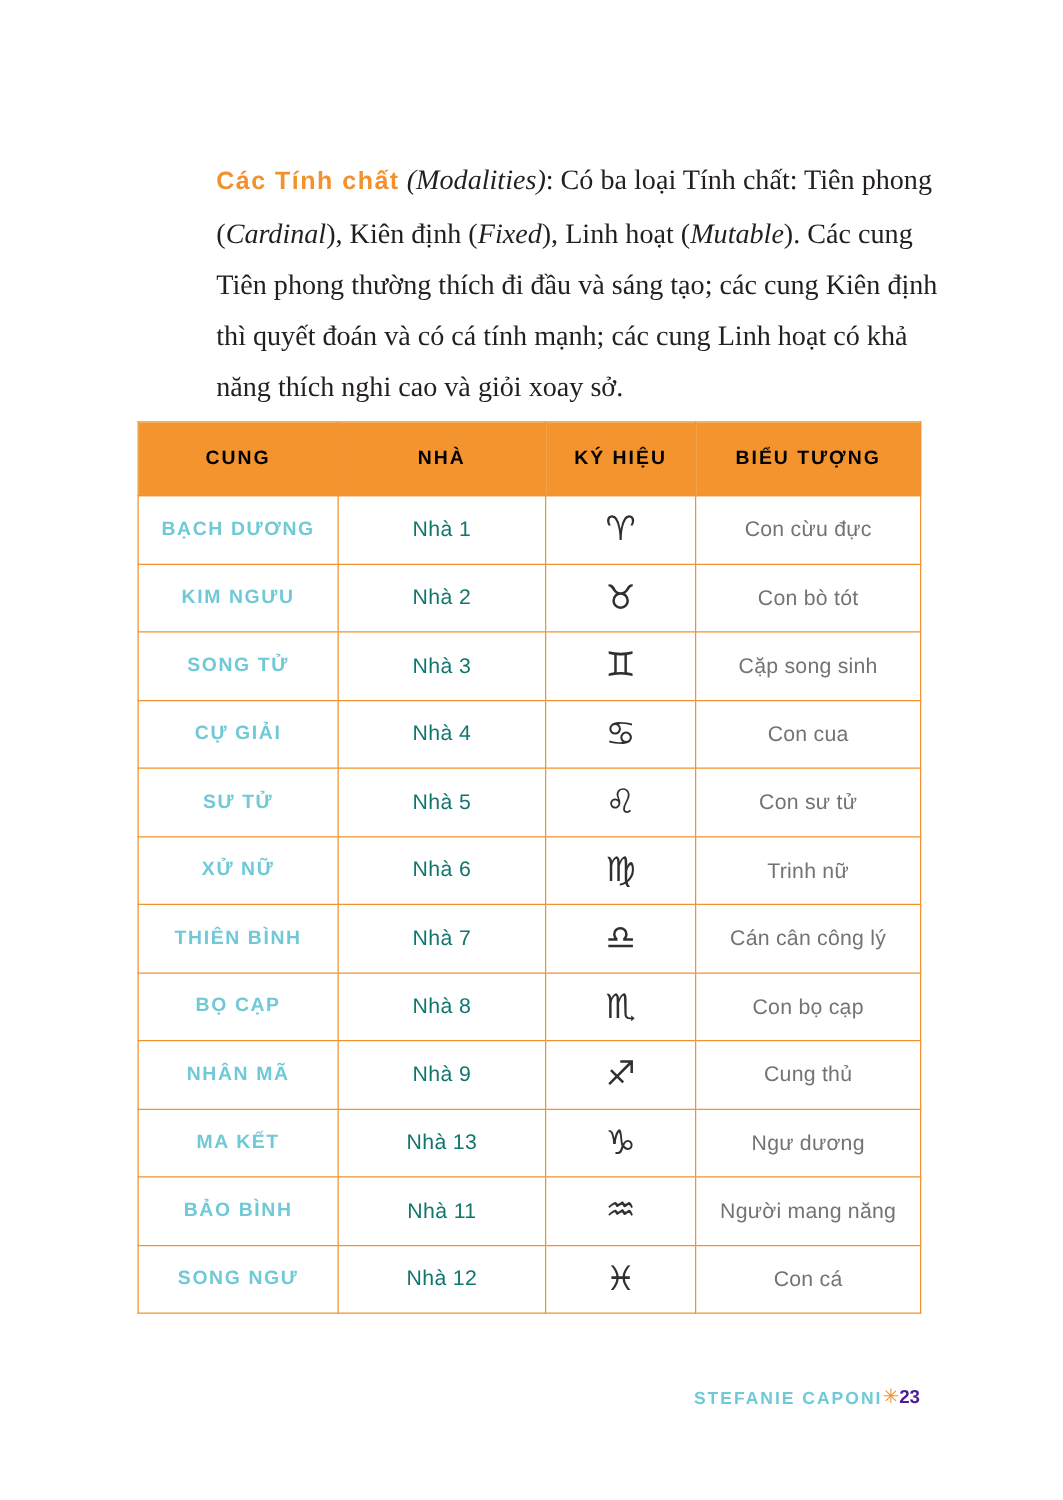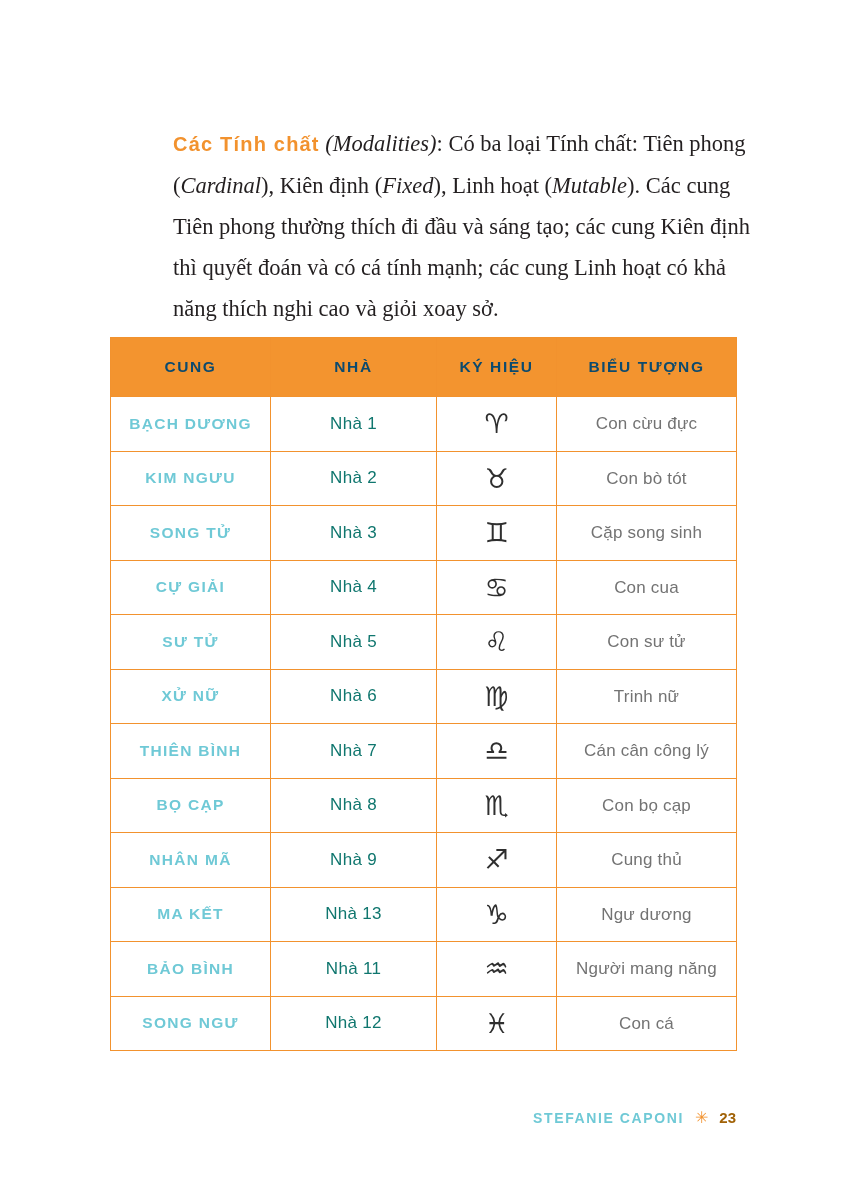--- a/index.html
+++ b/index.html
@@ -55,21 +55,21 @@
     table-layout: fixed;
   }
   .zodiac-table td, .zodiac-table th {
     border: 1.6px solid #f2922e;
     padding: 0;
     text-align: center;
     vertical-align: middle;
   }
   .zodiac-table thead th {
     background: #f3942f;
-    color: #0c4a6e;
+    color: #000000;
     font-family: "Liberation Sans", sans-serif;
     font-weight: bold;
     font-size: 15.5px;
     letter-spacing: 1.6px;
     height: 58px;
     border-color: #f2922e;
   }
   .col-sign   { width: 160px; }
   .col-house  { width: 166px; }
   .col-glyph  { width: 120px; }
@@ -106,36 +106,35 @@
     letter-spacing: 0.2px;
   }
 
   
   .footer {
     position: absolute;
     right: 114px;
     bottom: 74px;
     display: flex;
     align-items: center;
-    gap: 11px;
     font-family: "Liberation Sans", sans-serif;
   }
   .footer-author {
     color: #6fc9d6;
     font-size: 14px;
     letter-spacing: 1.6px;
     font-weight: bold;
   }
   .footer-star {
     color: #f2922e;
     font-size: 16px;
     line-height: 1;
   }
   .footer-page {
-    color: #a16207;
+    color: #4c1d95;
     font-size: 15px;
     font-weight: bold;
   }
 </style>
 </head>
 <body>
 
 <div class="page">
 
   <p class="intro">

